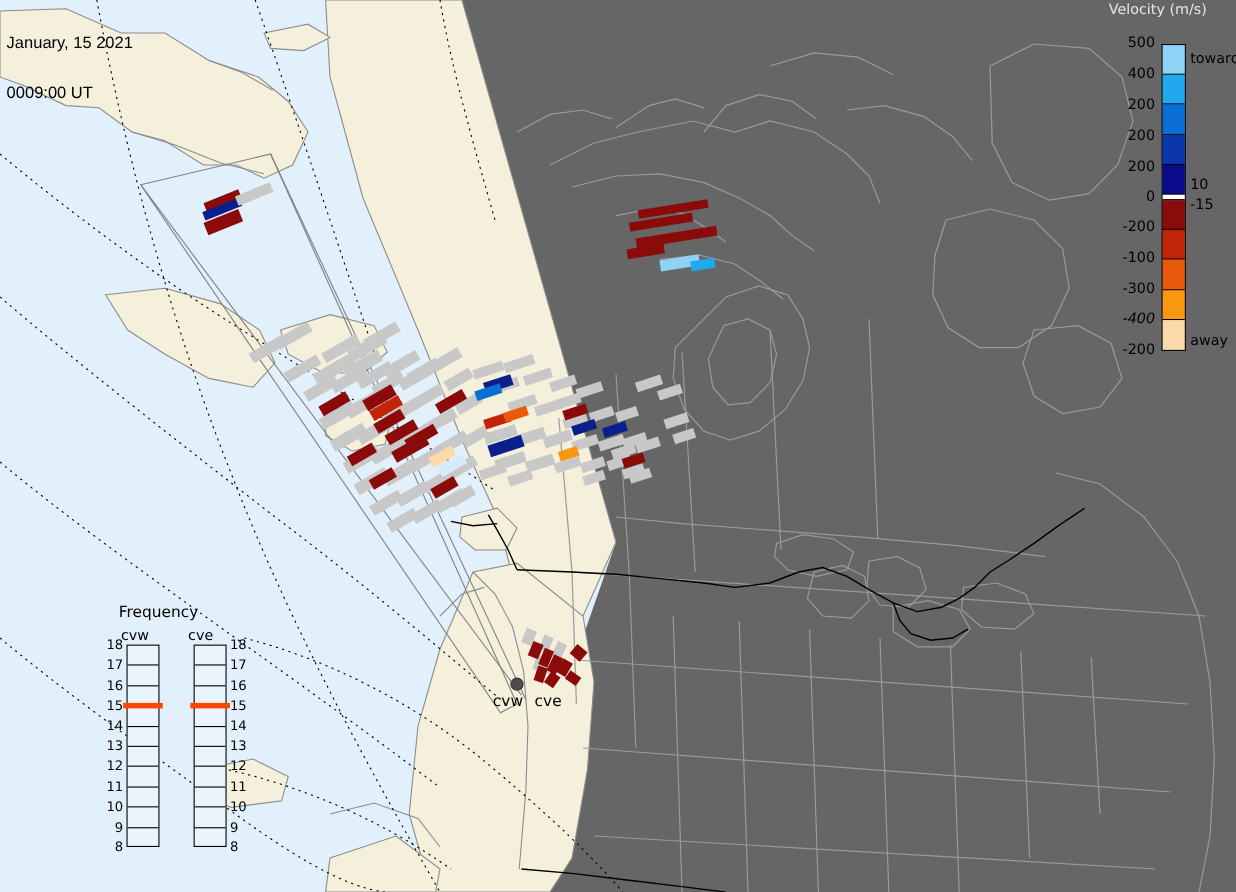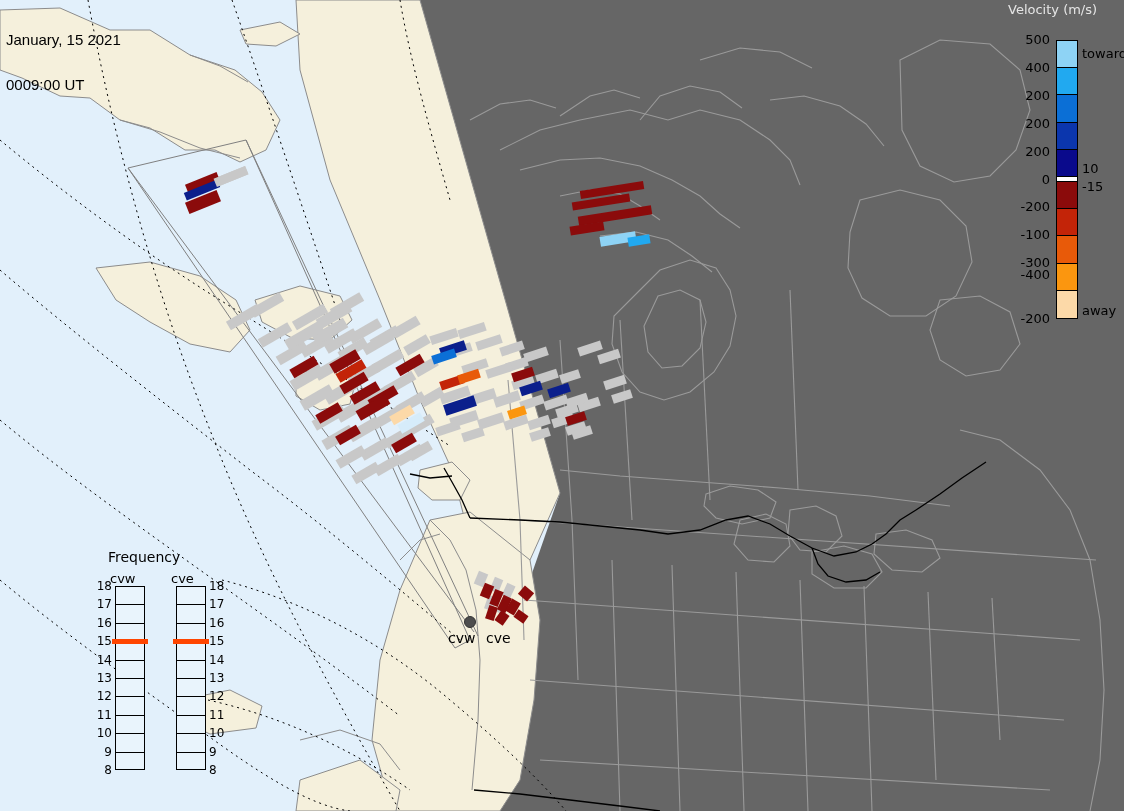--- a/index.html
+++ b/index.html
@@ -327,21 +327,21 @@
   <div class="cbtickwrap" id="cbticks">
       <div class="tick-lbl" style="left: 1004px; top: 32px;">500</div>
       <div class="tick-lbl" style="left: 1004px; top: 59.9px;">400</div>
       <div class="tick-lbl" style="left: 1004px; top: 87.8px;">200</div>
       <div class="tick-lbl" style="left: 1004px; top: 115.7px;">200</div>
       <div class="tick-lbl" style="left: 1004px; top: 143.6px;">200</div>
       <div class="tick-lbl" style="left: 1004px; top: 171.5px;">0</div>
       <div class="tick-lbl" style="left: 1004px; top: 199.4px;">-200</div>
       <div class="tick-lbl" style="left: 1004px; top: 227.3px;">-100</div>
       <div class="tick-lbl" style="left: 1004px; top: 255.2px;">-300</div>
-      <div class="tick-lbl" style="left: 1004px; top: 267px;">-400</div>
+      <div class="tick-lbl" style="left: 1004px; top: 283px; font-style: italic;">-400</div>
       <div class="tick-lbl" style="left: 1004px; top: 311px;">-200</div>
     </div>
 
   <div class="side-lbl" style="left:1082px;top:46px;">toward</div>
   <div class="side-lbl" style="left:1082px;top:303px;">away</div>
   <div class="side-lbl" style="left:1082px;top:161px;">10</div>
   <div class="side-lbl" style="left:1082px;top:179px;">-15</div>
 
   <div class="freqtitle" style="left:108px;top:549px;">Frequency</div>
 

